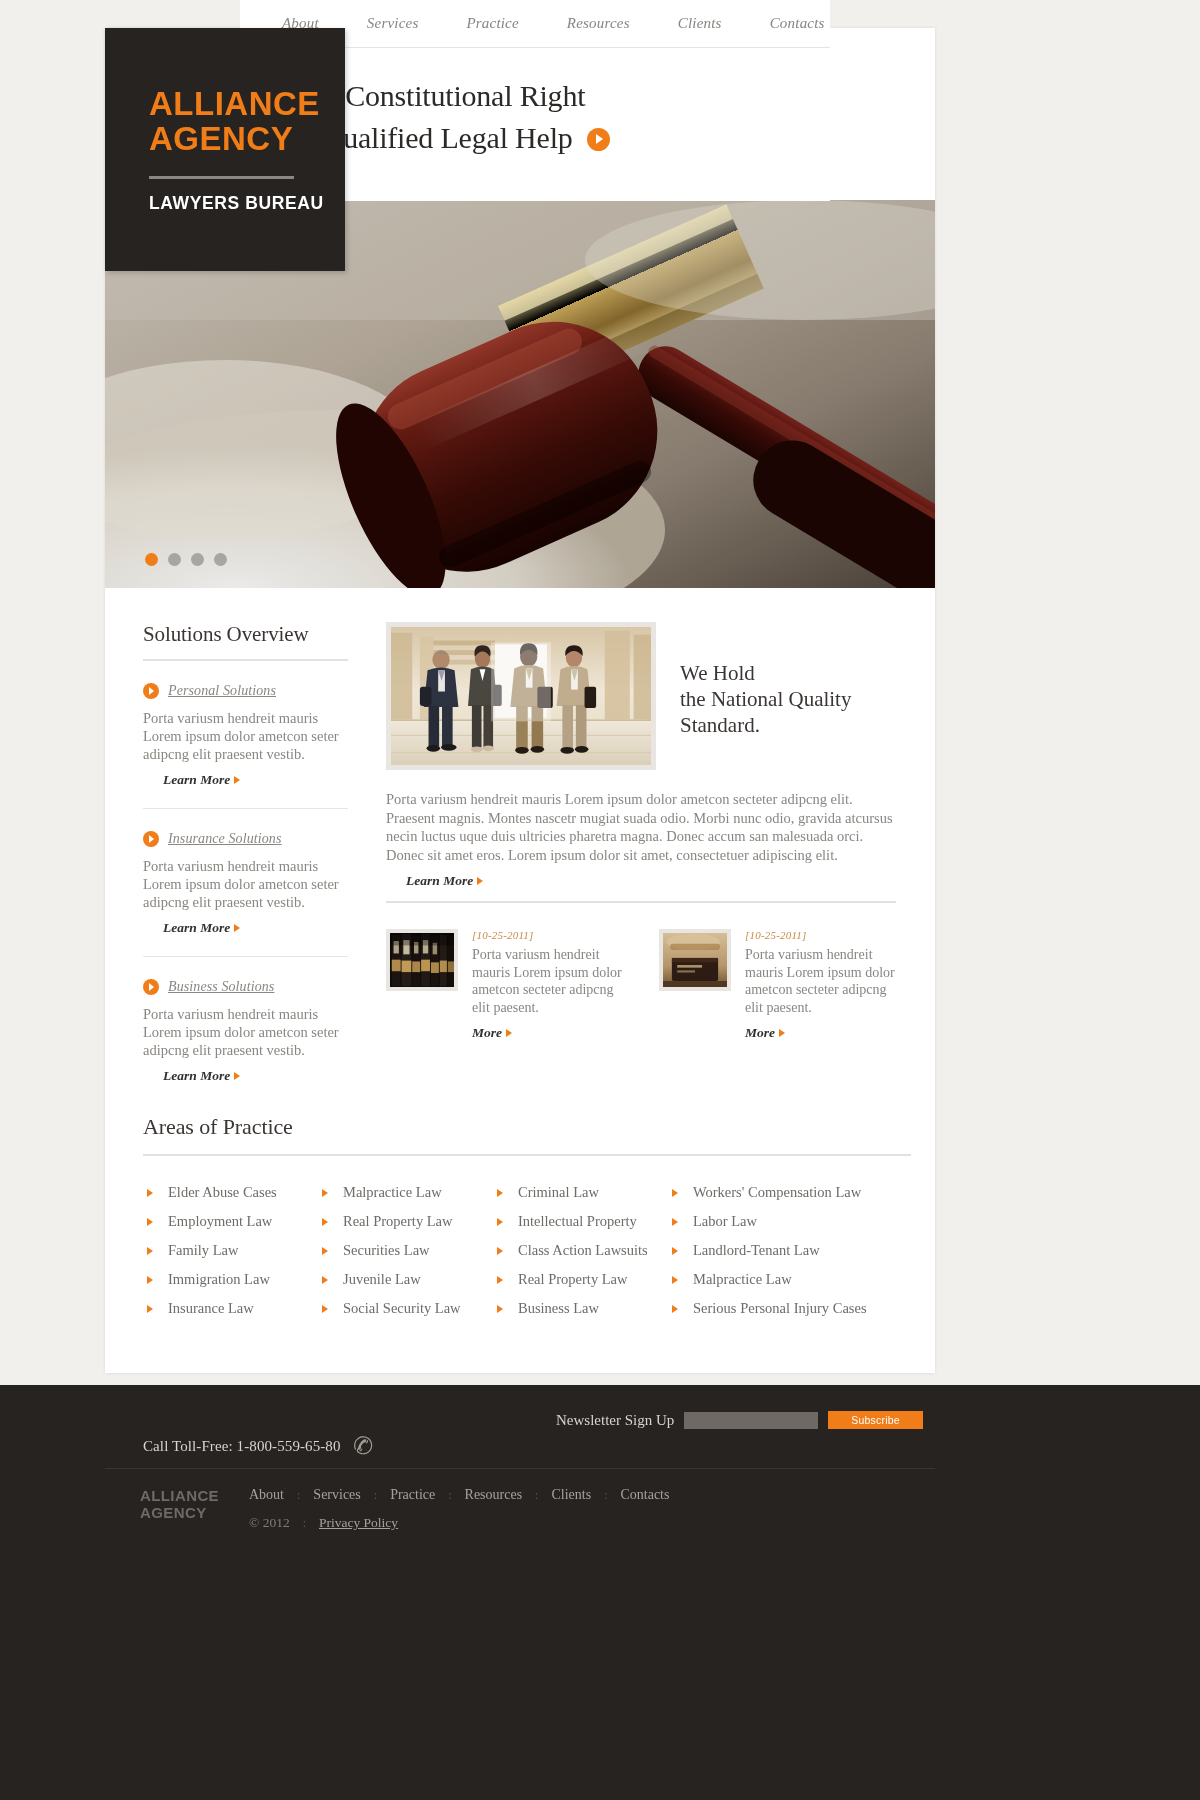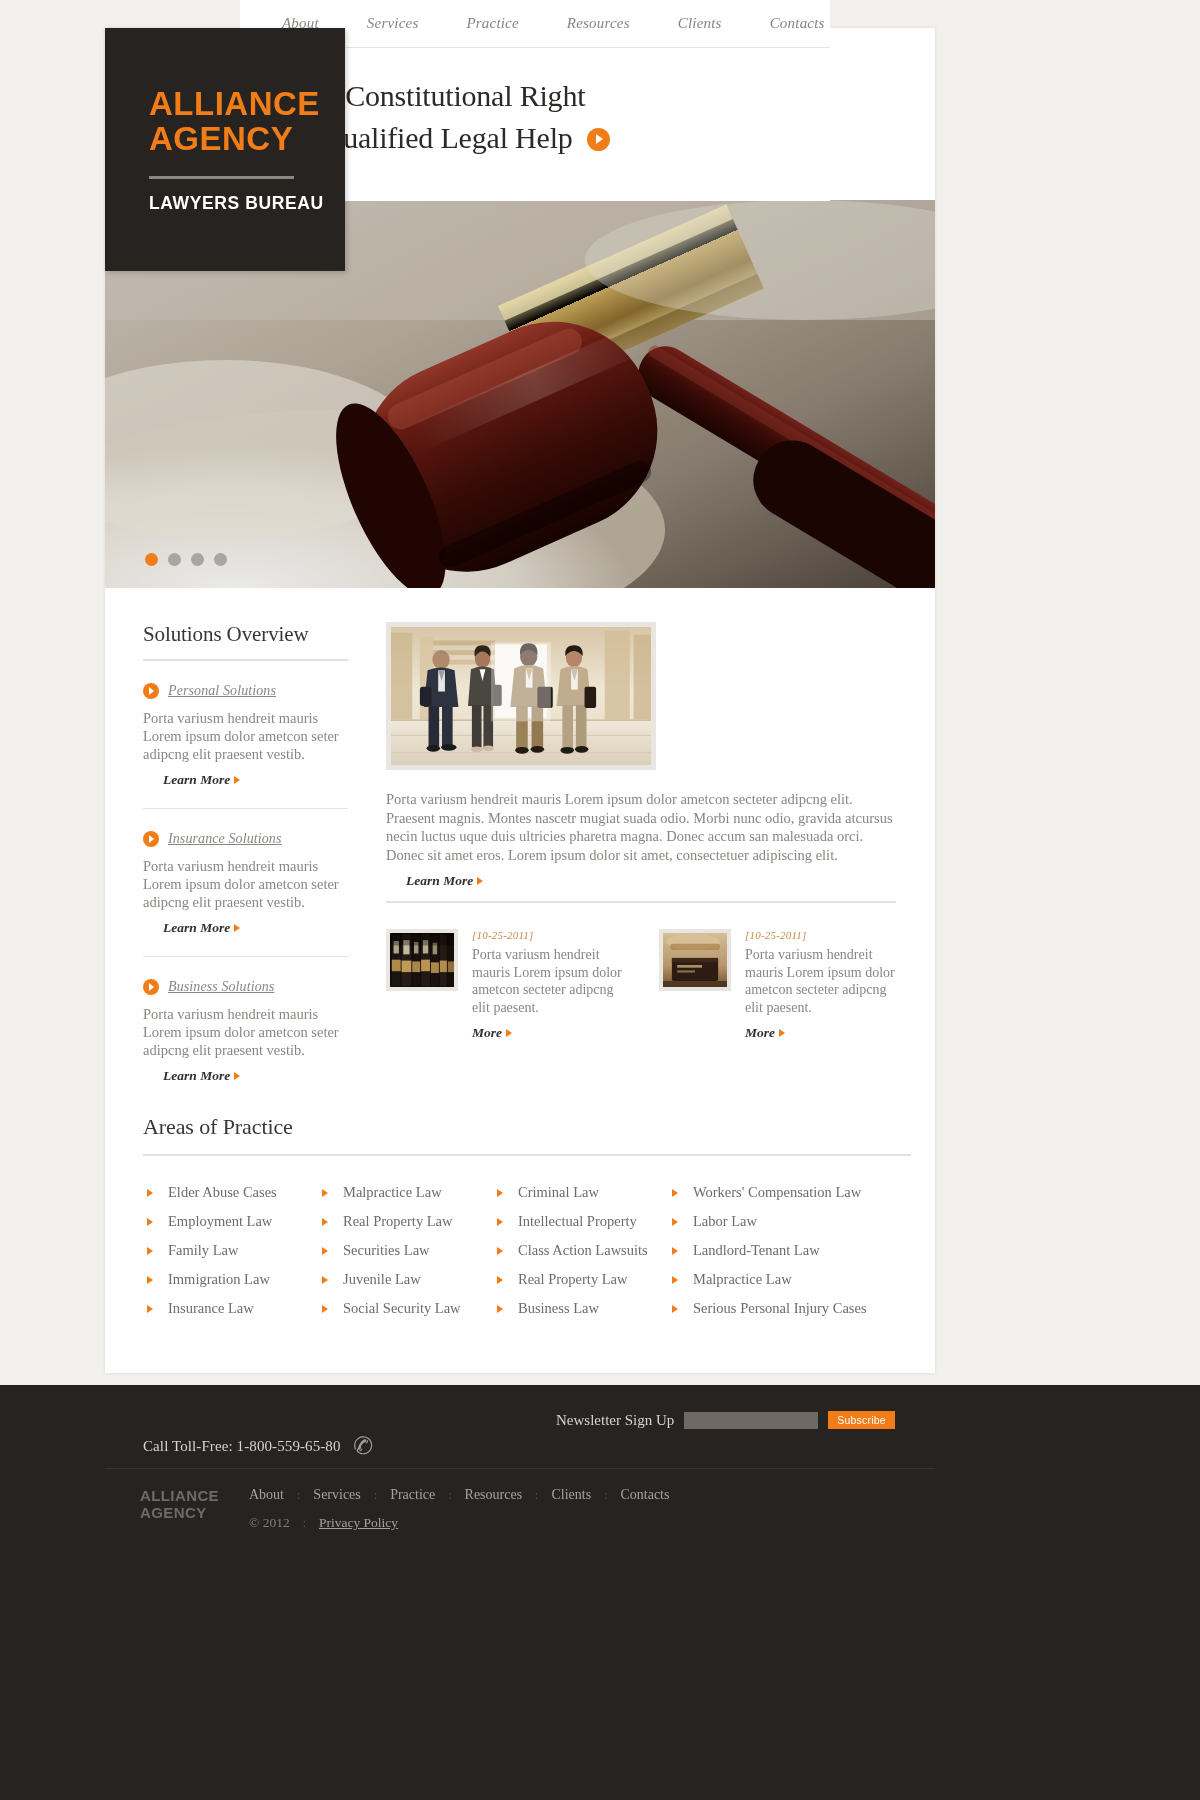--- a/index.html
+++ b/index.html
@@ -228,21 +228,21 @@
   .news-signup{
     position:absolute; left:556px; top:26px; display:flex; align-items:center; gap:10px;
   }
   .ns-label{ font-size:15px; color:#d8d4cf; }
   .ns-input{
     width:134px; height:17px; background:#6e6965; border:none;
   }
   .ns-btn{
     background:#f07d17; color:#ffffff; border:none;
     font-family:"Liberation Sans", sans-serif; font-size:10.5px;
-    padding:3px 9px; letter-spacing:.2px;
+    padding:3px 23px; letter-spacing:.2px;
   }
   .foot-div{ position:absolute; left:105px; top:83px; width:830px; height:1px; background:#3a3531; }
 
   .foot-bottom{ position:absolute; left:140px; top:102px; width:800px; display:flex; gap:0; }
   .f-logo{ width:105px; }
   .f-logo .l1, .f-logo .l2{
     font-family:"Liberation Sans", sans-serif; font-weight:bold; font-size:15px;
     color:#6f6a65; line-height:17px; letter-spacing:.4px;
   }
   .f-nav{ margin-left:4px; }
@@ -492,20 +492,25 @@
               <rect x="192" y="81" width="11" height="45" fill="#ae9b7d"></rect>
               <ellipse cx="183" cy="128" rx="7" ry="3.5" fill="#1e1a15"></ellipse>
               <ellipse cx="198" cy="127" rx="7" ry="3.5" fill="#1e1a15"></ellipse>
               <rect x="201" y="62" width="12" height="22" rx="2" fill="#241c15"></rect>
             </g>
 
             <rect x="104" y="16" width="62" height="82" fill="#ffffff" opacity=".35"></rect>
           </svg>
         </div>
 
+        <div class="quality-head">
+          <span>We Hold</span><br>
+          <span>the National Quality</span><br>
+          <span>Standard.</span>
+        </div>
       </div>
 
       <div class="body-copy">Porta variusm hendreit mauris Lorem ipsum dolor ametcon secteter adipcng elit. Praesent magnis. Montes nascetr mugiat suada odio. Morbi nunc odio, gravida atcursus necin luctus uque duis ultricies pharetra magna. Donec accum san malesuada orci. Donec sit amet eros. Lorem ipsum dolor sit amet, consectetuer adipiscing elit.</div>
       <a class="learn"><span>Learn More</span><span class="tri"></span></a>
 
       
       <div class="rule"></div>
 
       <div class="news-grid">
 

